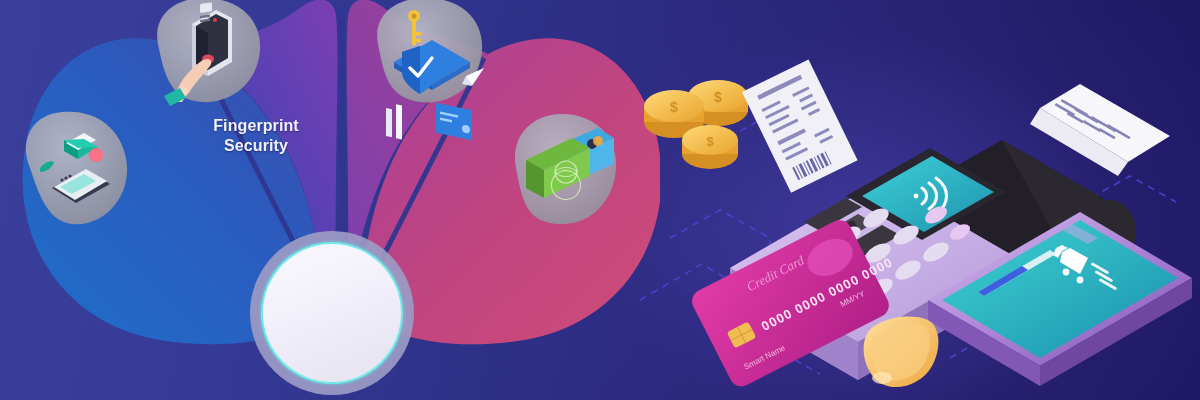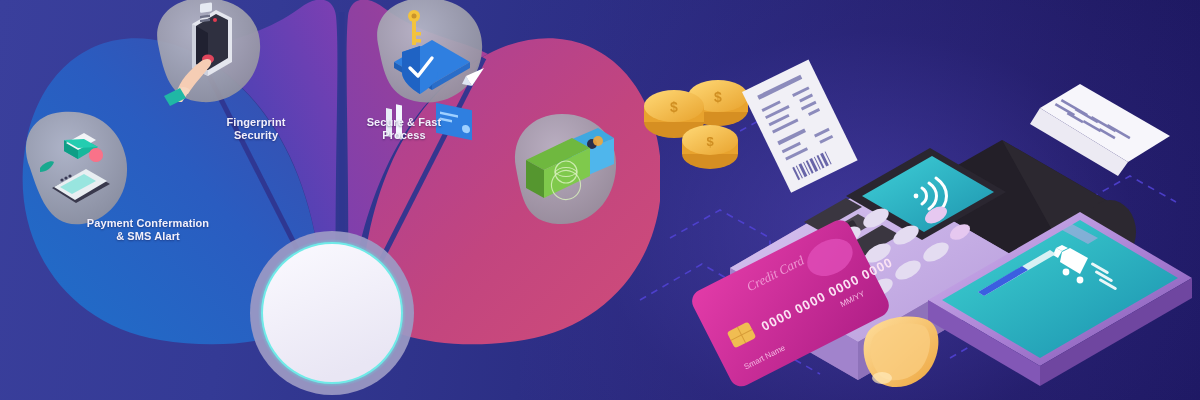--- a/index.html
+++ b/index.html
@@ -16,21 +16,21 @@
       background:linear-gradient(100deg,#3a3f9c 0%,#343a95 22%,#2c2f85 46%,#252270 68%,#1f1a63 86%,#1c1760 100%);}
   .bg-glow{position:absolute;left:520px;top:-120px;width:820px;height:700px;
       background:radial-gradient(ellipse at 42% 50%, rgba(86,74,190,.55) 0%, rgba(60,48,150,.22) 40%, rgba(40,30,110,0) 72%);}
 
   
   .fan{position:absolute;left:0px;top:-12px;width:660px;height:400px;}
   .fan svg{display:block;}
 
   .seg-label{
     position:absolute;color:#f2f0fb;text-align:center;
-    font-size:11px;line-height:1.22;font-weight:700;
+    font-size:16px;line-height:1.22;font-weight:700;
     letter-spacing:.1px;text-shadow:0 1px 2px rgba(20,14,60,.45);
     white-space:pre-line;pointer-events:none;
   }
   #lbl0{left:48px;top:229px;width:200px;}
   #lbl1{left:186px;top:128px;width:140px;}
   #lbl2{left:330px;top:128px;width:148px;}
   #lbl3{left:440px;top:226px;width:180px;}
 
   
   .scene{position:absolute;left:610px;top:0;width:590px;height:400px;}
@@ -206,26 +206,22 @@
       </g>
 
       <g class="hubg">
         <circle cx="332" cy="325" r="82" fill="#9c9ac4" opacity=".92"></circle>
         <circle cx="332" cy="325" r="74" fill="url(#hubGlow)"></circle>
         <circle cx="332" cy="325" r="71" fill="#6ff0ea" opacity=".9"></circle>
         <circle cx="332" cy="325" r="69" fill="url(#hubFill)"></circle>
       </g>
     </svg>
 
-    <div class="seg-label" id="lbl0">Payment Confermation
-&amp; SMS Alart</div>
     <div class="seg-label" id="lbl1">Fingerprint
 Security</div>
-    <div class="seg-label" id="lbl2">Secure &amp; Fast
-Process</div>
   </div>
 
   <div class="scene">
     <svg width="590" height="400" viewBox="0 0 590 400">
       <defs>
         <linearGradient id="posBody" x1="0" y1="0" x2="1" y2="1">
           <stop offset="0%" stop-color="#cdb6ea"></stop>
             <stop offset="50%" stop-color="#b59ad9"></stop>
             <stop offset="100%" stop-color="#9a7dc4"></stop>
         </linearGradient>

